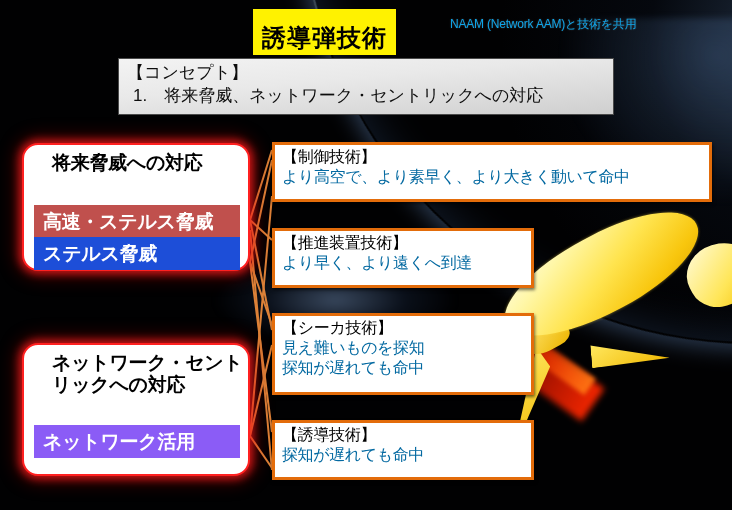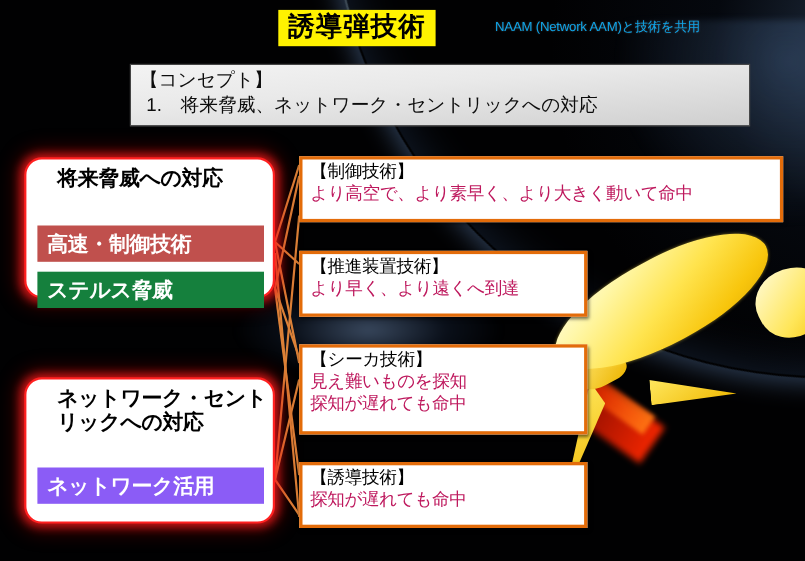--- a/index.html
+++ b/index.html
@@ -159,21 +159,21 @@
   .title-band {
     position: absolute;
     left: 0; top: 0;
     width: 732px; height: 52px;
   }
   .title-hl {
     position: absolute;
     left: 253px;
     top: 9px;
     background: #FFF200;
-    padding: 3px 9px 5px 9px;
+    padding: 16px 9px 5px 9px;
     font-size: 24px;
     font-weight: bold;
     color: #000;
     letter-spacing: 1px;
     line-height: 1.05;
   }
   .title-sub {
     position: absolute;
     left: 450px;
     top: 16px;
@@ -183,21 +183,21 @@
     letter-spacing: -0.2px;
     white-space: nowrap;
     text-shadow: 0 0 2px rgba(255,255,255,0.25);
   }
 
   
   .concept {
     position: absolute;
     left: 118px;
     top: 58px;
-    width: 564px;
+    width: 496px;
     height: 57px;
     background: linear-gradient(175deg, #f3f3f3 0%, #e9e9e9 40%, #dcdcdc 70%, #cfcfcf 100%);
     border: 1px solid #4a4a4a;
     box-sizing: border-box;
     padding: 3px 0 0 8px;
   }
   .concept-line1 {
     font-size: 17px;
     color: #0d0d0d;
     font-weight: 500;
@@ -249,42 +249,42 @@
     color: #ffffff;
     font-size: 19px;
     font-weight: bold;
     letter-spacing: -0.3px;
     display: flex;
     align-items: center;
     padding-left: 9px;
     box-sizing: border-box;
   }
   .chip-red  { background: #C0504D; top: 60px; }
-  .chip-teal { background: #15803d; top: 102px; }
+  .chip-teal { background: #1d4ed8; top: 92px; }
   .chip-purple { background: #8b5cf6; top: 80px; }
 
   
   .techbox {
     position: absolute;
     background: #ffffff;
     border: 3px solid #E36C0A;
     box-sizing: border-box;
     padding: 2px 6px 2px 7px;
     box-shadow: 1px 2px 3px rgba(0,0,0,0.55);
   }
   .tb-head {
     font-size: 16px;
     font-weight: 500;
     color: #000;
     line-height: 1.25;
     letter-spacing: -0.3px;
   }
   .tb-line {
     font-size: 16px;
-    color: #be185d;
+    color: #0369a1;
     line-height: 1.27;
     letter-spacing: -0.4px;
     white-space: nowrap;
   }
   #tb-control   { left: 272px; top: 142px; width: 440px; height: 60px; }
   #tb-propulsion{ left: 272px; top: 228px; width: 262px; height: 60px; }
   #tb-seeker    { left: 272px; top: 313px; width: 262px; height: 82px; }
   #tb-guidance  { left: 272px; top: 420px; width: 262px; height: 60px; }
 </style>
 </head>
@@ -329,21 +329,21 @@
     <div class="title-sub">NAAM (Network AAM)と技術を共用</div>
   </div>
 
   <div class="concept">
     <div class="concept-line1">【コンセプト】</div>
     <div class="concept-line2">1.　将来脅威、ネットワーク・セントリックへの対応</div>
   </div>
 
   <div class="panel" id="panel-threat">
     <div class="panel-title">将来脅威への対応</div>
-    <div class="chip chip-red">高速・制御技術</div>
+    <div class="chip chip-red">高速・ステルス脅威</div>
     <div class="chip chip-teal">ステルス脅威</div>
   </div>
 
   <div class="panel" id="panel-network">
     <div class="panel-title">
       <div>ネットワーク・セント</div>
       <div>リックへの対応</div>
     </div>
     <div class="chip chip-purple">ネットワーク活用</div>
   </div>

